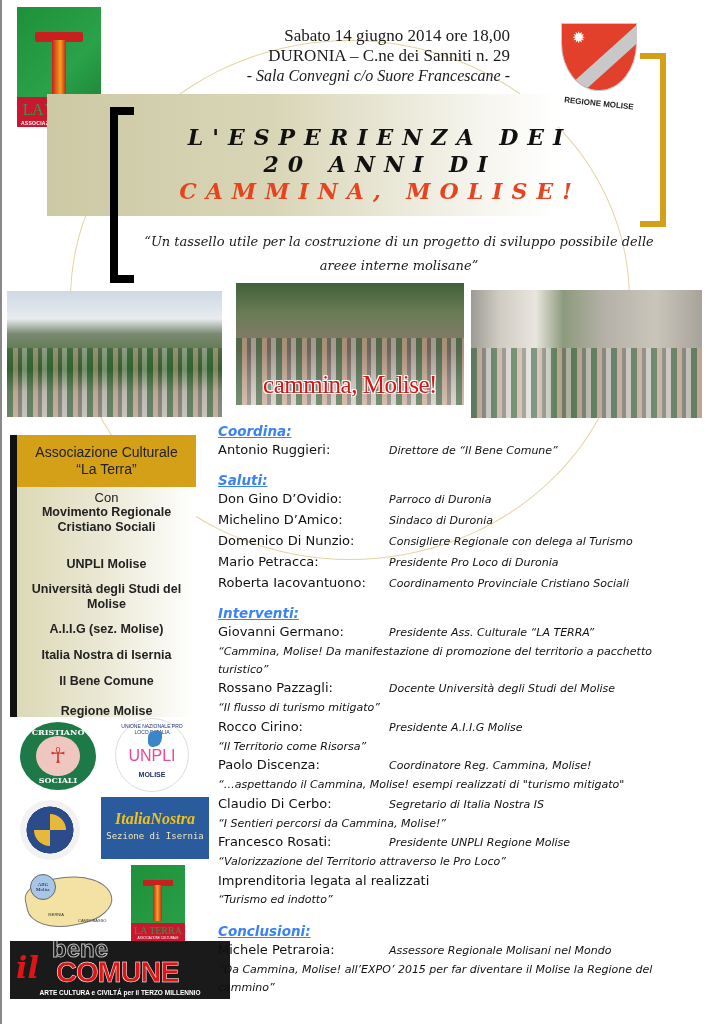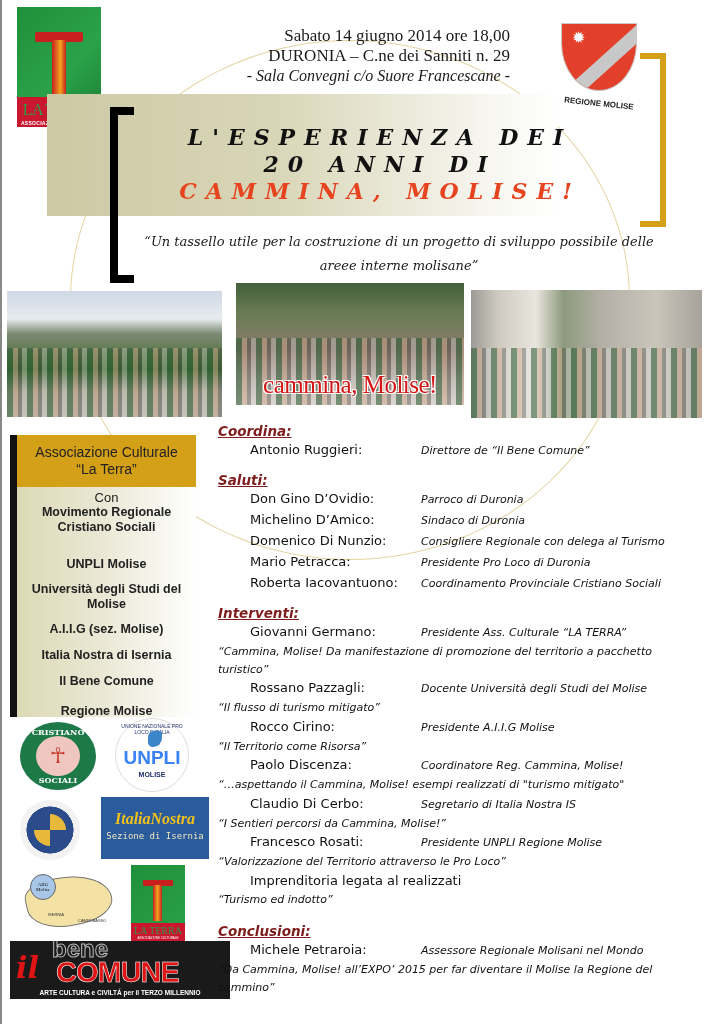--- a/index.html
+++ b/index.html
@@ -54,21 +54,21 @@
   .partners .head { height: 52px; background: #d4a017; display: flex; flex-direction: column; justify-content: center; align-items: center; font-size: 14px; line-height: 17px; color: #222; }
   .partners .con { text-align: center; font-size: 13px; line-height: 15px; margin-top: 3px; color: #222; }
   .partners .item { text-align: center; font-size: 12.5px; font-weight: bold; line-height: 15px; color: #222; }
 
   
   .logo { position: absolute; }
   .cristiano { left: 20px; top: 722px; width: 76px; height: 68px; border-radius: 50%; background: #1d7a48; display: flex; align-items: center; justify-content: center; }
   .cristiano .inner { width: 44px; height: 40px; border-radius: 50%; background: #f0c7c0; color: #c93d2e; font-size: 22px; text-align: center; line-height: 40px; }
   .cristiano .txt { position: absolute; left: 0; width: 100%; text-align: center; color: #fff; font-size: 8px; font-weight: bold; font-family: "DejaVu Serif", serif; }
   .unpli { left: 115px; top: 718px; width: 74px; height: 74px; border-radius: 50%; background: #fff; border: 1px solid #ddd; }
-  .unpli .name { position: absolute; top: 28px; width: 100%; text-align: center; font-size: 19px; color: #3b82f6; font-weight: bold; }
+  .unpli .name { position: absolute; top: 28px; width: 100%; text-align: center; font-size: 16px; color: #ec4899; font-weight: normal; }
   .unpli .sub { position: absolute; top: 52px; width: 100%; text-align: center; font-size: 7px; color: #1e2f6b; font-weight: bold; }
   .unpli .arc-top { position: absolute; top: 4px; width: 100%; text-align: center; font-size: 5px; color: #1e2f6b; }
   .unpli .italy { position: absolute; left: 32px; top: 12px; width: 14px; height: 16px; background: #3a86c8; border-radius: 40% 20% 60% 30%; }
   .aiig-seal { left: 20px; top: 800px; width: 60px; height: 60px; border-radius: 50%; background: radial-gradient(circle,#2b4b8a 0 55%,#f2f2f2 56% 75%,#7a7a7a 76% 78%,#fff 79%); }
   .aiig-seal .x { position: absolute; left: 14px; top: 14px; width: 32px; height: 32px; background: conic-gradient(#e8b83a 0 25%, #2b4b8a 0 50%, #e8b83a 0 75%, #2b4b8a 0); border-radius: 50%; }
   .italianostra { left: 101px; top: 797px; width: 108px; height: 62px; background: #2a5b9c; color: #f3c11a; text-align: center; }
   .italianostra .n1 { font-family: "Liberation Serif", serif; font-style: italic; font-weight: bold; font-size: 16px; margin-top: 13px; }
   .italianostra .n2 { font-family: "DejaVu Sans Mono", monospace; font-size: 9px; color: #f0e6c0; margin-top: 3px; }
   .aiig-map { left: 20px; top: 868px; width: 95px; height: 66px; }
   .aiig-map .shape { position: absolute; left: 6px; top: 8px; width: 86px; height: 50px; background: #f3e2a4; border: 1px solid #777; border-radius: 30% 60% 40% 50%; transform: rotate(-12deg); }
@@ -81,23 +81,23 @@
   .laterra-small .name { position: absolute; bottom: 5px; width: 100%; text-align: center; font-family: "Liberation Serif", serif; font-size: 10px; color: #2f9b46; }
   .laterra-small .sub { position: absolute; bottom: 1px; width: 100%; text-align: center; font-size: 3px; color: #fff; }
   .benecomune { left: 10px; top: 941px; width: 220px; height: 58px; background: #1a1a1a; overflow: hidden; }
   .benecomune .bene { position: absolute; left: 42px; top: -6px; font-size: 24px; color: #1a1a1a; -webkit-text-stroke: 1px #bbb; font-weight: bold; }
   .benecomune .il { position: absolute; left: 6px; top: 9px; font-family: "DejaVu Serif", serif; font-style: italic; font-weight: bold; font-size: 30px; color: #e01414; }
   .benecomune .comune { position: absolute; left: 46px; top: 15px; font-size: 29px; font-weight: bold; color: #e01414; letter-spacing: -1px; -webkit-text-stroke: .5px #fff; }
   .benecomune .tag { position: absolute; left: 0; bottom: 3px; width: 100%; text-align: center; font-size: 6.5px; color: #fff; font-weight: bold; }
 
   
   .program { position: absolute; left: 218px; top: 422px; width: 470px; font-family: "DejaVu Sans", sans-serif; }
-  .sec-title { font-size: 13.5px; font-weight: bold; font-style: italic; text-decoration: underline; line-height: 18px; color: #7f1d1d; }
+  .sec-title { font-size: 13.5px; font-weight: bold; font-style: italic; text-decoration: underline; line-height: 18px; color: #3b82f6; }
   .row { display: flex; align-items: baseline; line-height: 20px; }
-  .row .name { width: 171px; font-size: 13px; color: #111; flex-shrink: 0; margin-left: 32px; }
+  .row .name { width: 171px; font-size: 13px; color: #111; flex-shrink: 0; }
   .row .role { font-size: 11px; font-style: italic; color: #111; }
   .talk { font-size: 11px; font-style: italic; line-height: 17.5px; color: #111; }
   .gap-s { height: 10px; }
   .gap-m { height: 14px; }
 </style>
 </head>
 <body>
 
 <div class="page-border"></div>
 <div class="arc"></div>

